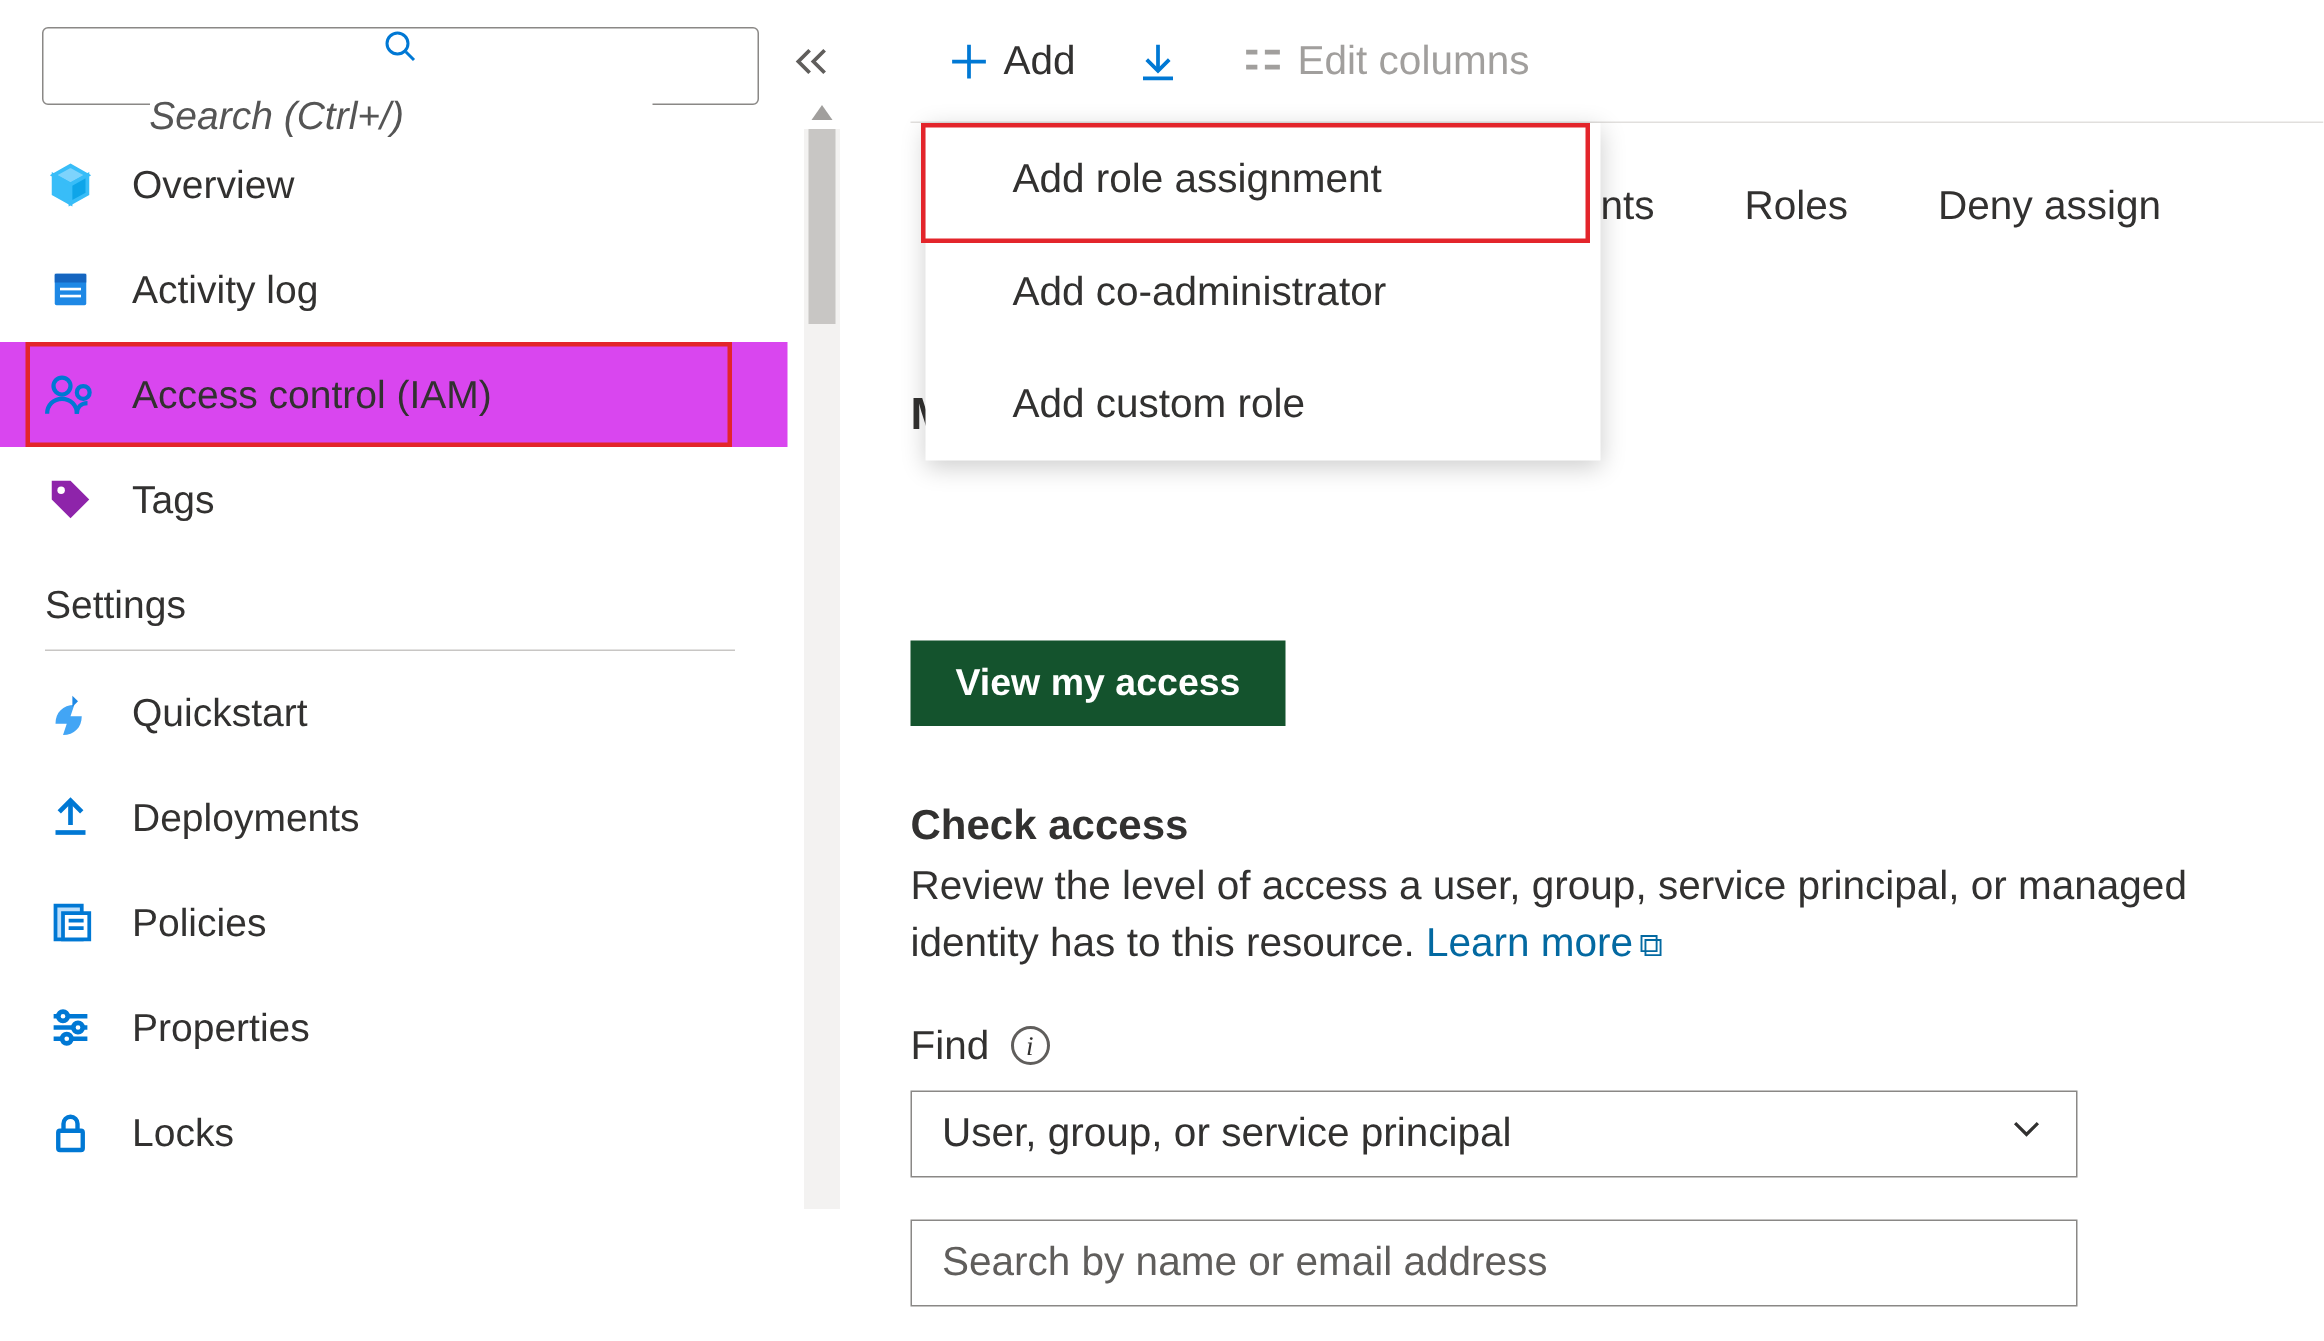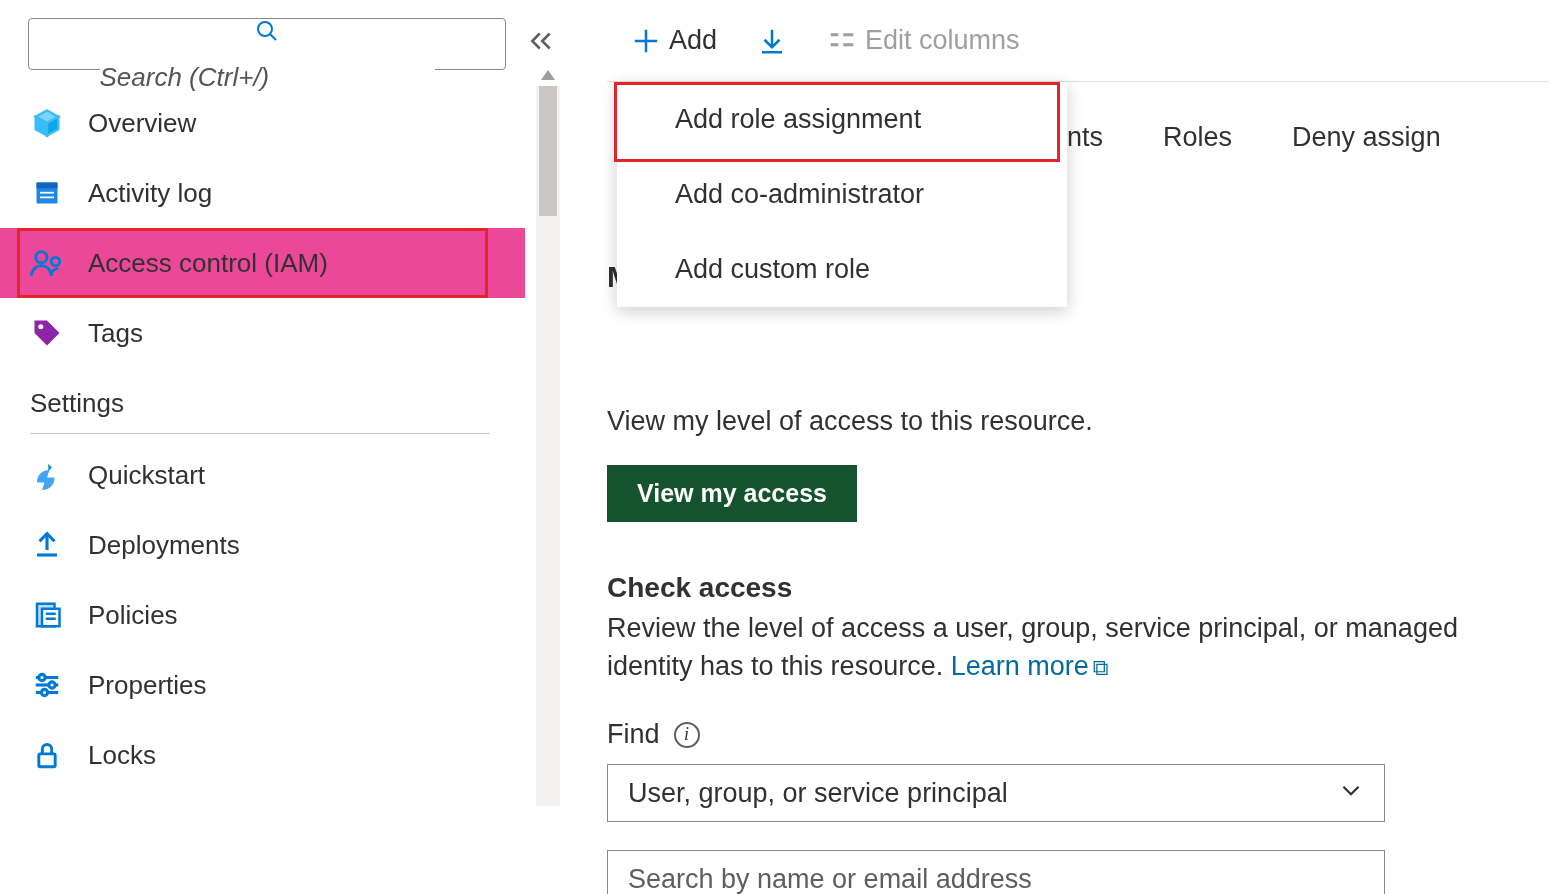--- a/index.html
+++ b/index.html
@@ -77,21 +77,21 @@
   }
   .nav-item {
     display:flex;
     align-items:center;
     height:70px;
     padding-left:30px;
     gap:24px;
     cursor:pointer;
   }
   .nav-item.selected {
-    background:#ec4899;
+    background:#d946ef;
   }
   .nav-item .icon { width:34px; display:flex; justify-content:center; }
   .nav-item .label { font-size:26px; }
   .section-header {
     padding:20px 11px 6px 30px;
     font-size:26px;
     color:#323130;
   }
   .section-header .underline {
     height:1px;
@@ -399,21 +399,20 @@
   <div class="dd-menu">
     <div class="dd-item">Add role assignment</div>
     <div class="dd-item">Add co-administrator</div>
     <div class="dd-item">Add custom role</div>
   </div>
   <div class="dd-highlight"></div>
 
   <span class="m-letter">M</span>
 
   <div class="section">
-    <div class="desc">View my level of access to this resource.</div>
     <button class="primary-btn">View my access</button>
 
     <div class="sub-header">Check access</div>
     <div class="desc">
       <span>Review the level of access a user, group, service principal, or managed identity has to this resource. </span><a href="#" class="link"><span>Learn more</span><span class="ext-icon">⧉</span></a>
     </div>
 
     <div class="find-row">
       <span>Find</span>
       <span class="info-icon">i</span>

